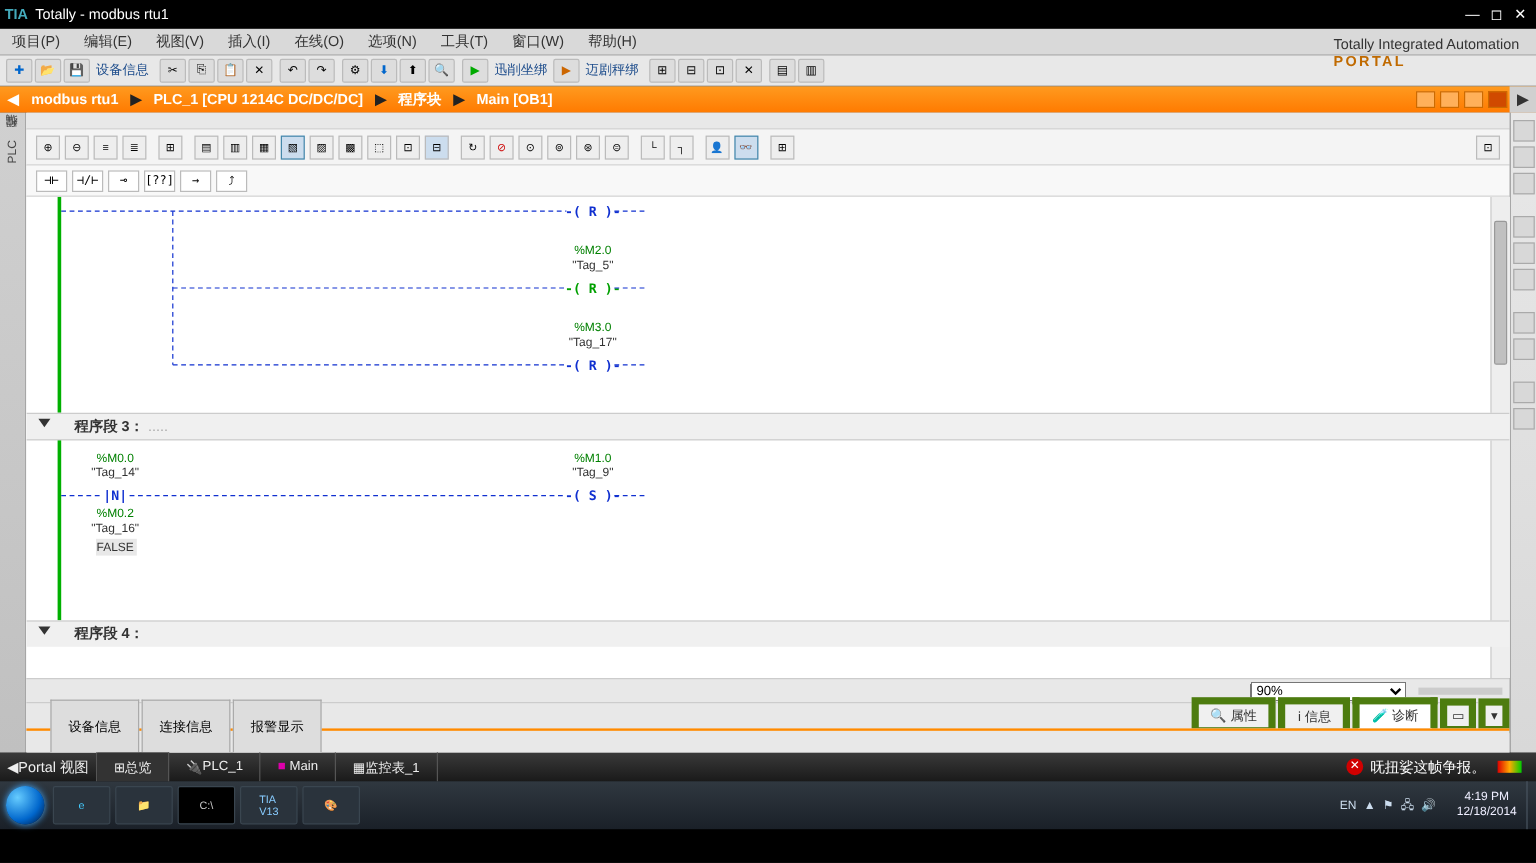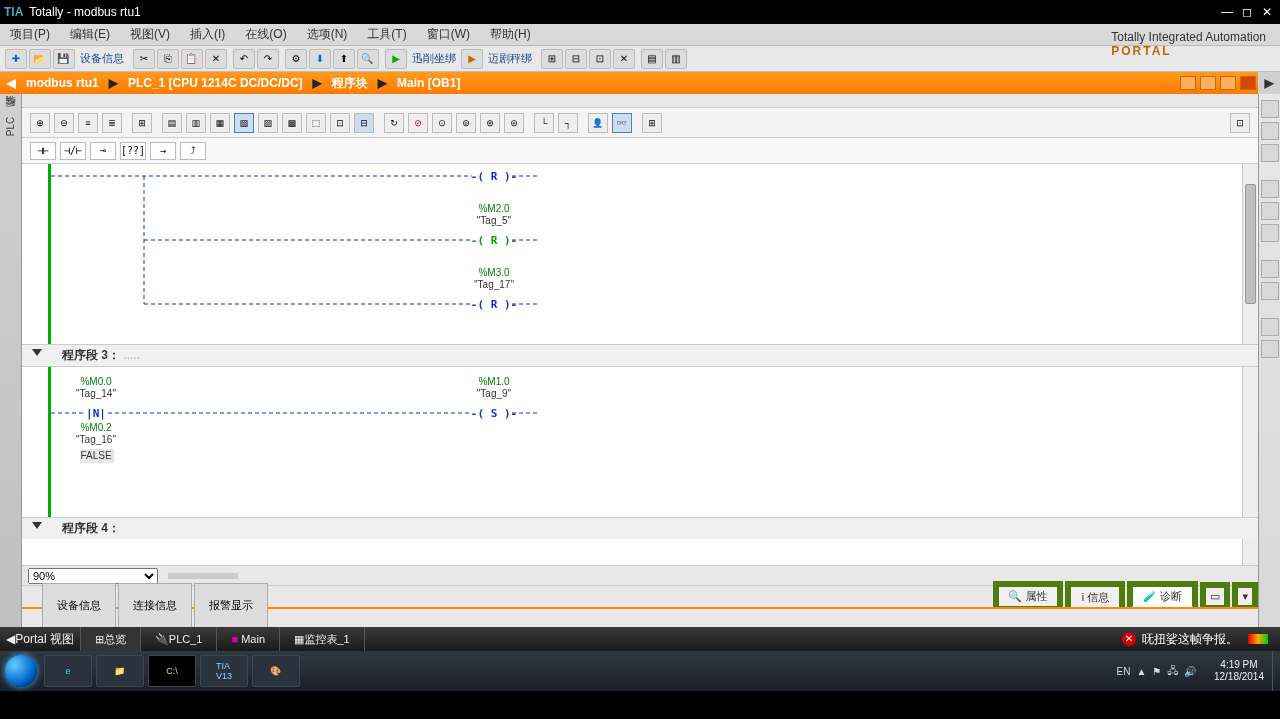--- a/index.html
+++ b/index.html
@@ -43,21 +43,21 @@
 .rail { position: absolute; left: 26px; top: 0; bottom: 0; width: 3px; background: #00b000; }
 .netheader { background: #f0f0f0; border-top: 1px solid #ccc; border-bottom: 1px solid #ccc; padding: 2px 10px 2px 40px; font-size: 12px; color: #333; position: relative; }
 .netheader .tri { position: absolute; left: 10px; top: 4px; width: 0; height: 0; border-left: 5px solid transparent; border-right: 5px solid transparent; border-top: 7px solid #333; }
 .comment { font-size: 11px; color: #888; padding: 2px 10px 2px 40px; border-bottom: 1px solid #eee; }
 svg.ladder { display: block; }
 .tagaddr { font: 10px/1 Arial; fill: #008000; text-anchor: middle; }
 .tagname { font: 10px/1 Arial; fill: #333; text-anchor: middle; }
 .wire { stroke: #1030d0; stroke-width: 1; stroke-dasharray: 4 3; fill: none; }
 .coil { font: bold 11px/1 monospace; fill: #1030d0; text-anchor: middle; }
 .pcoil { font: bold 11px/1 monospace; fill: #00a000; text-anchor: middle; }
-.zoomrow { height: 20px; background: #e8e8e8; border-top: 1px solid #ccc; display: flex; align-items: center; padding: 0 6px; }
+.zoomrow { height: 20px; background: #e8e8e8; border-top: 1px solid #ccc; display: flex; align-items: center; justify-content: flex-end; padding: 0 6px; }
 .zoomrow select { font-size: 11px; width: 130px; }
 .zoomrow .slider { width: 70px; height: 6px; background: #ccc; margin-left: 10px; position: relative; }
 .proprow { height: 22px; background: #e8e8e8; border-top: 1px solid #ccc; display: flex; align-items: center; justify-content: flex-end; }
 .proprow .pt { font-size: 11px; color: #333; padding: 2px 10px; border: 6px solid #4d7c0f; background: #f0f0f0; margin-left: 2px; cursor: pointer; }
 .proprow .pt.active { background: #fff; border-bottom-color: #fff; }
 .diagtabs { height: 20px; background: #e8e8e8; display: flex; align-items: flex-end; border-top: 2px solid #ff8a00; padding-left: 20px; }
 .diagtabs .dt { font-size: 11px; padding: 14px 14px; background: #ddd; border: 1px solid #aaa; border-bottom: none; margin-right: 2px; cursor: pointer; }
 .statusbar { height: 24px; background: linear-gradient(#3a3a3a,#1a1a1a); display: flex; align-items: center; color: #eee; font-size: 12px; }
 .statusbar .sbtn { padding: 0 6px; height: 100%; display: flex; align-items: center; border-right: 1px solid #555; cursor: pointer; }
 .statusbar .stab { padding: 0 14px; height: 100%; display: flex; align-items: center; border-right: 1px solid #555; cursor: pointer; font-size: 11px; }

